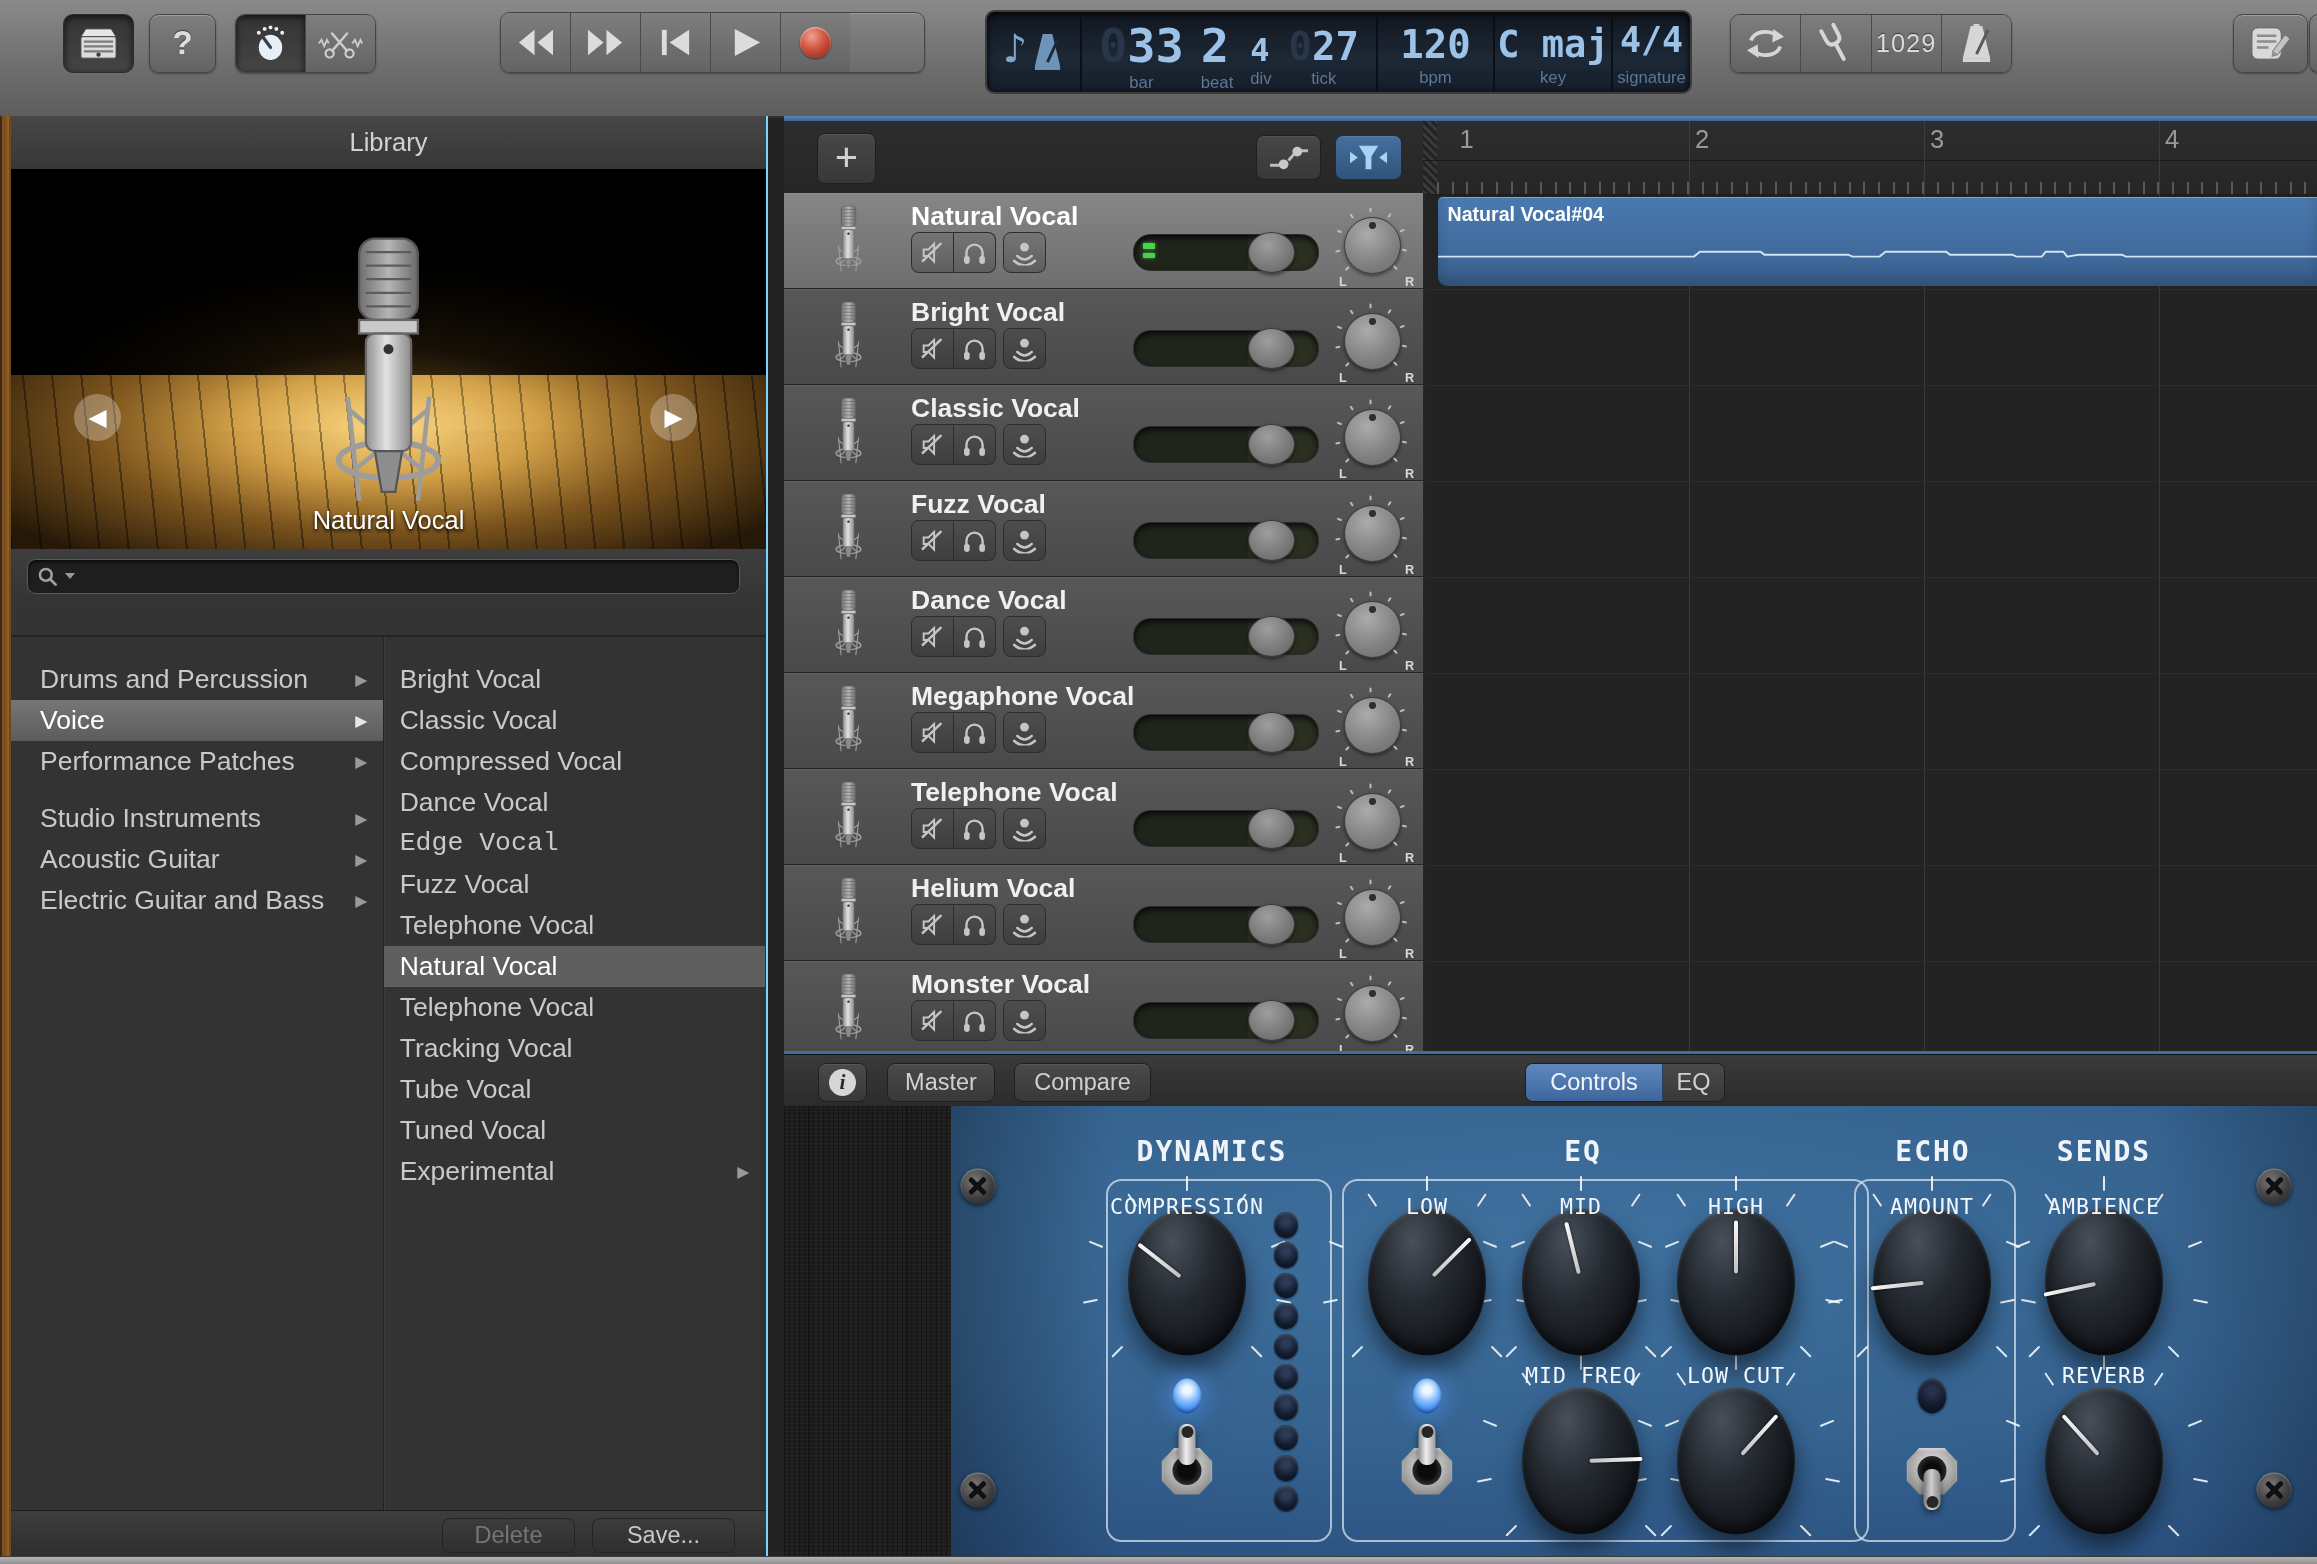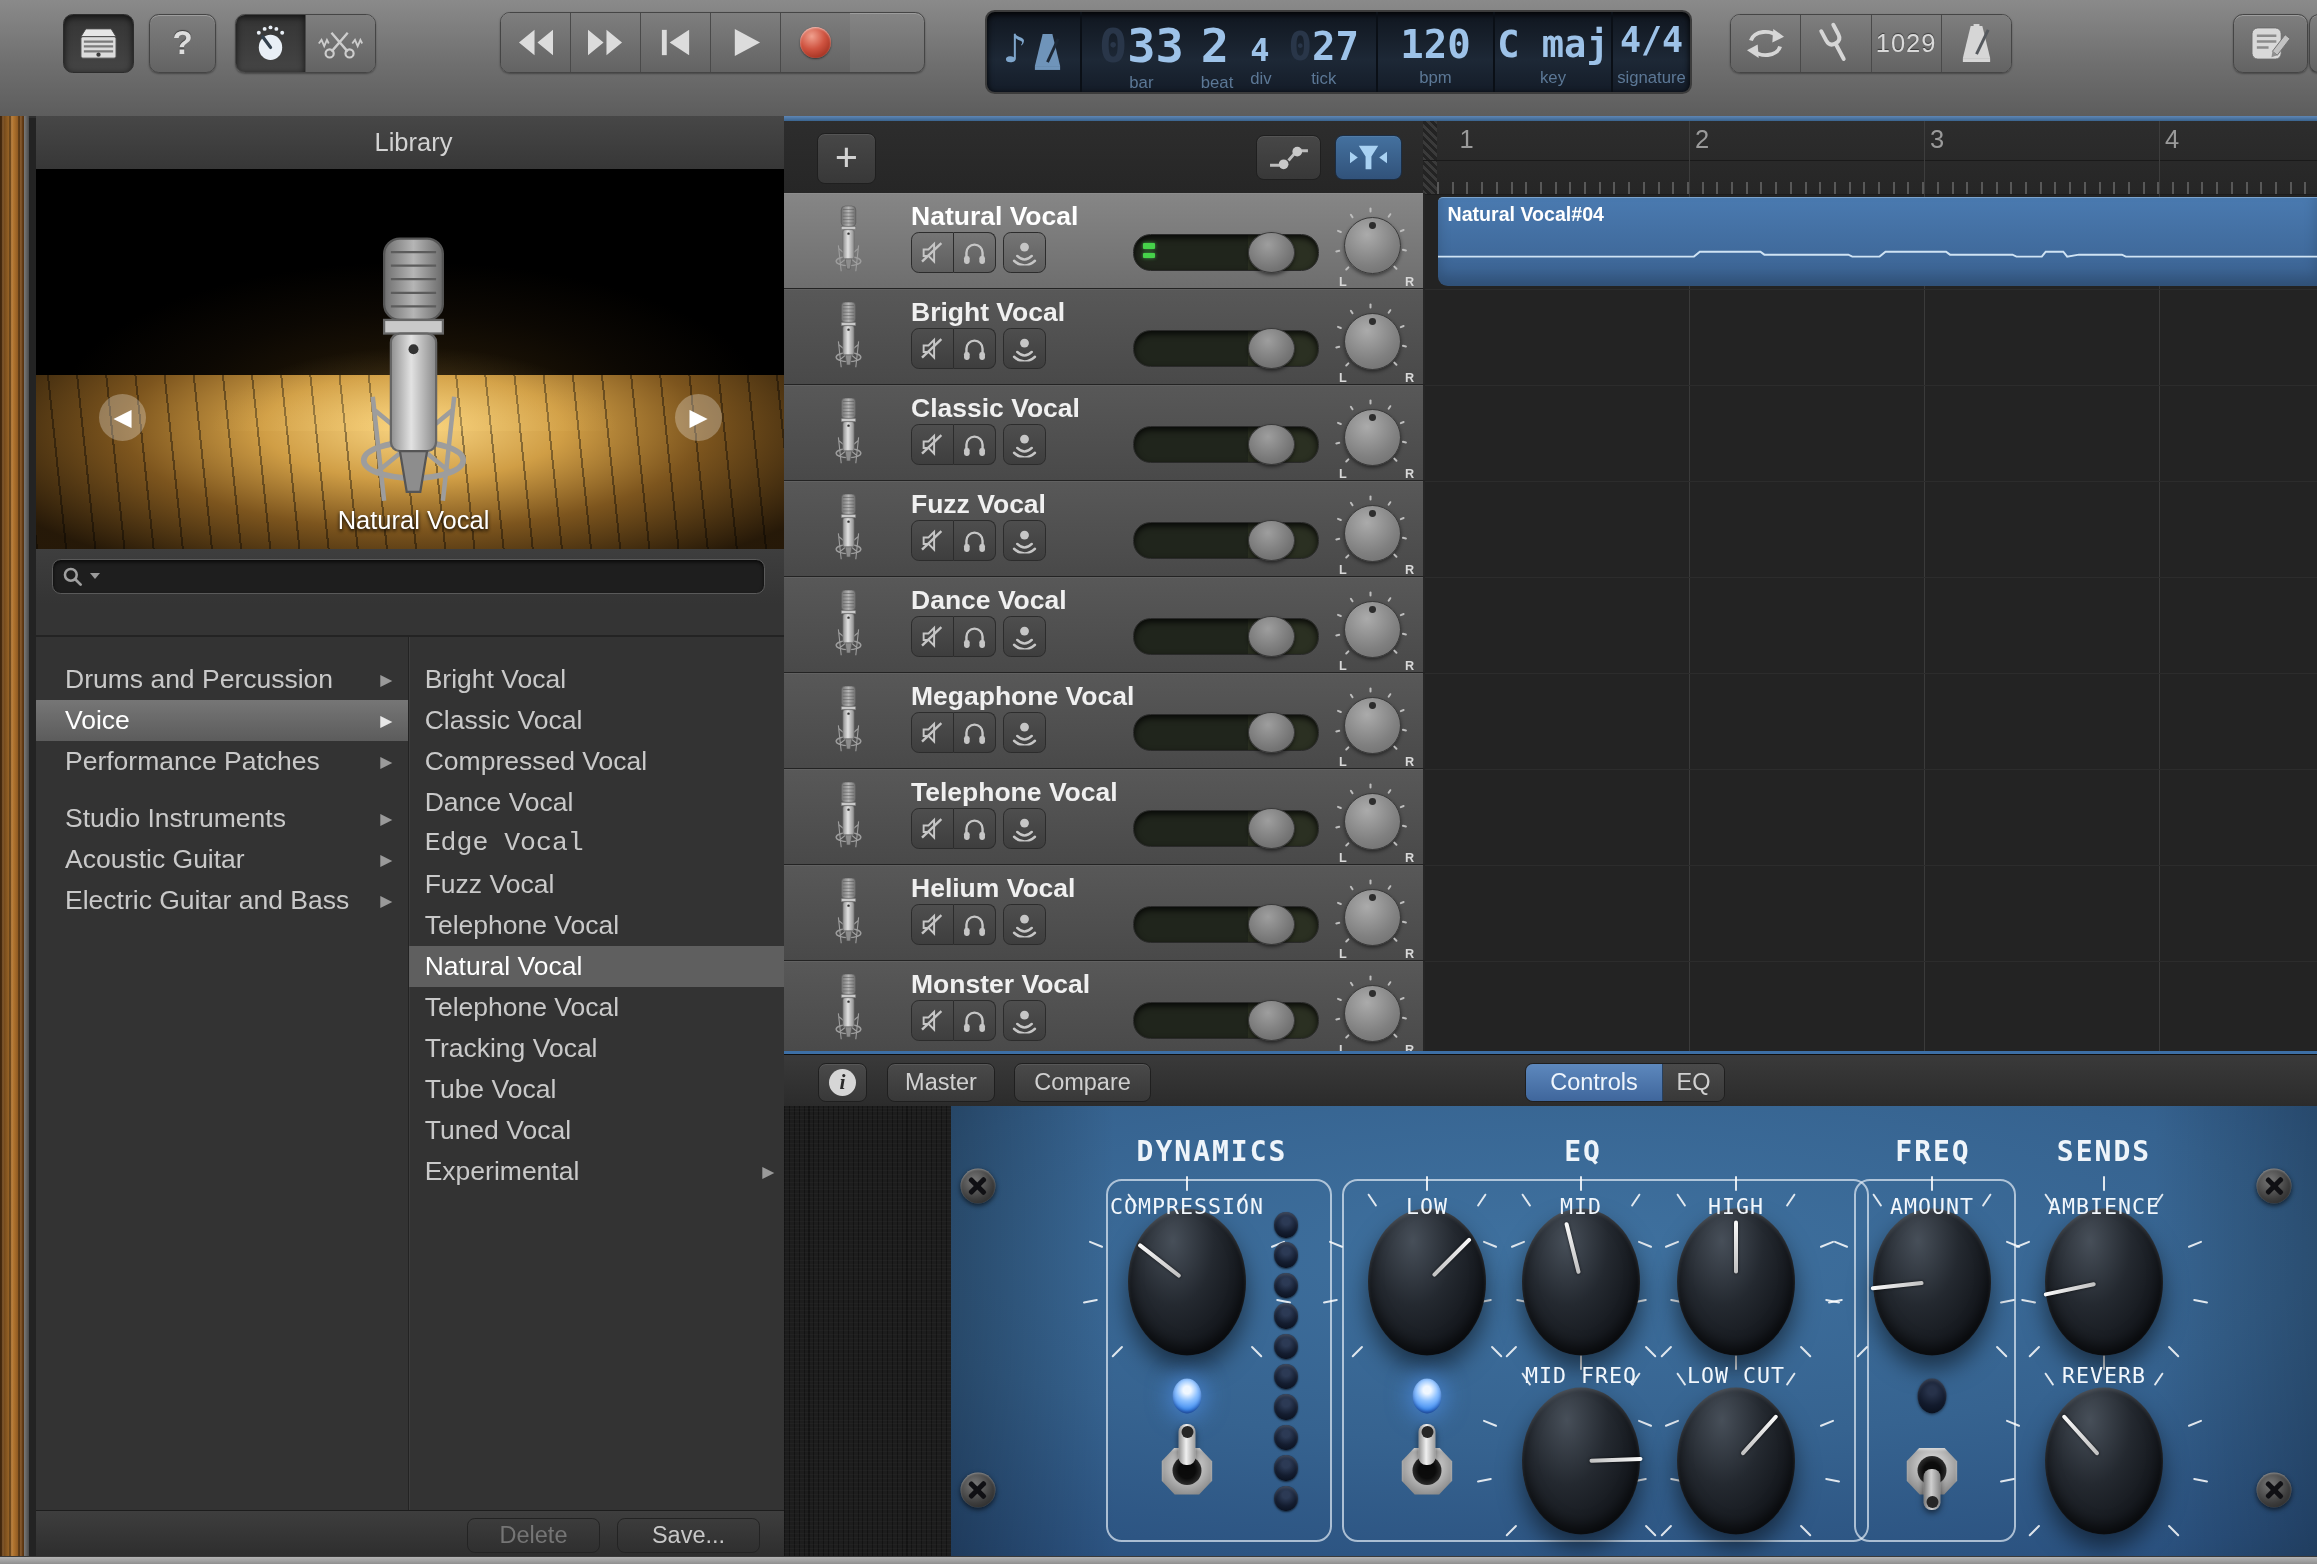--- a/index.html
+++ b/index.html
@@ -39,21 +39,21 @@
   .notesym{font-size:41px;color:#7fa6cc;margin-top:-5.9px;}
 
   
   #wood{position:absolute;left:0;top:116px;width:23.5px;height:1441px;
     background:linear-gradient(90deg,#5a3512,#8a5a22 30%,#b4762f 55%,#7c4c1c 85%,#55310f);}
   #wood::after{content:'';position:absolute;inset:0;
     background:repeating-linear-gradient(90deg,rgba(0,0,0,.30) 0 2px,rgba(255,255,255,.07) 2px 3.9px,transparent 3.9px 8.8px);}
   #woodedge{position:absolute;left:23.5px;top:116px;width:5.9px;height:1441px;background:linear-gradient(90deg,#7a7a7a,#4a4a4a);}
 
   
-  #library{position:absolute;left:36px;top:116px;width:755px;height:1441px;background:#343434;border-right:2px solid #fdba74;}
+  #library{position:absolute;left:11px;top:116px;width:755px;height:1441px;background:#343434;border-right:2px solid #7dd3fc;}
   #lib-header{position:absolute;left:0;top:0;width:100%;height:53px;
     background:linear-gradient(#474747,#373737);border-bottom:1px solid #222;
     display:flex;align-items:center;justify-content:center;color:#d2d2d2;font-size:25.5px;}
   #stage{position:absolute;left:0;top:53px;width:100%;height:380px;overflow:hidden;background:#000;}
   .stage-top{position:absolute;left:0;top:0;width:100%;height:225px;
     background:radial-gradient(55% 75% at 50% 105%,#2a1d08 0%,#0c0803 55%,#000 85%);}
   .stage-floor{position:absolute;left:0;bottom:0;width:100%;height:174px;
     background:
       repeating-linear-gradient(84deg,rgba(0,0,0,.38) 0 2px,transparent 2px 29px),
       radial-gradient(62% 95% at 50% 30%,rgba(255,219,135,.96) 0%,rgba(219,167,74,.9) 32%,rgba(128,87,30,.85) 62%,rgba(34,22,7,.95) 100%),
@@ -1064,21 +1064,21 @@
           <i style="transform: rotate(0deg);"></i>
           <i style="transform: rotate(33.75deg);"></i>
           <i style="transform: rotate(67.5deg);"></i>
           <i style="transform: rotate(101.25deg);"></i>
           <i style="transform: rotate(135deg);"></i>
         </div>
       <div class="knob" style="left:785px;top:355px;">
         <div class="kp" style="transform: rotate(42deg);"></div>
       </div>
 
-      <div class="sc-title" style="left:982px;">FREQ</div>
+      <div class="sc-title" style="left:982px;">ECHO</div>
       <div class="sc-box" style="left:903px;width:158px;"></div>
       <div class="sc-label" style="left:981px;top:88px;">AMOUNT</div>
       <div class="ticks" style="left:981px;top:176px;">
           <i style="transform: rotate(-135deg);"></i>
           <i style="transform: rotate(-101.25deg);"></i>
           <i style="transform: rotate(-67.5deg);"></i>
           <i style="transform: rotate(-33.75deg);"></i>
           <i style="transform: rotate(0deg);"></i>
           <i style="transform: rotate(33.75deg);"></i>
           <i style="transform: rotate(67.5deg);"></i>

